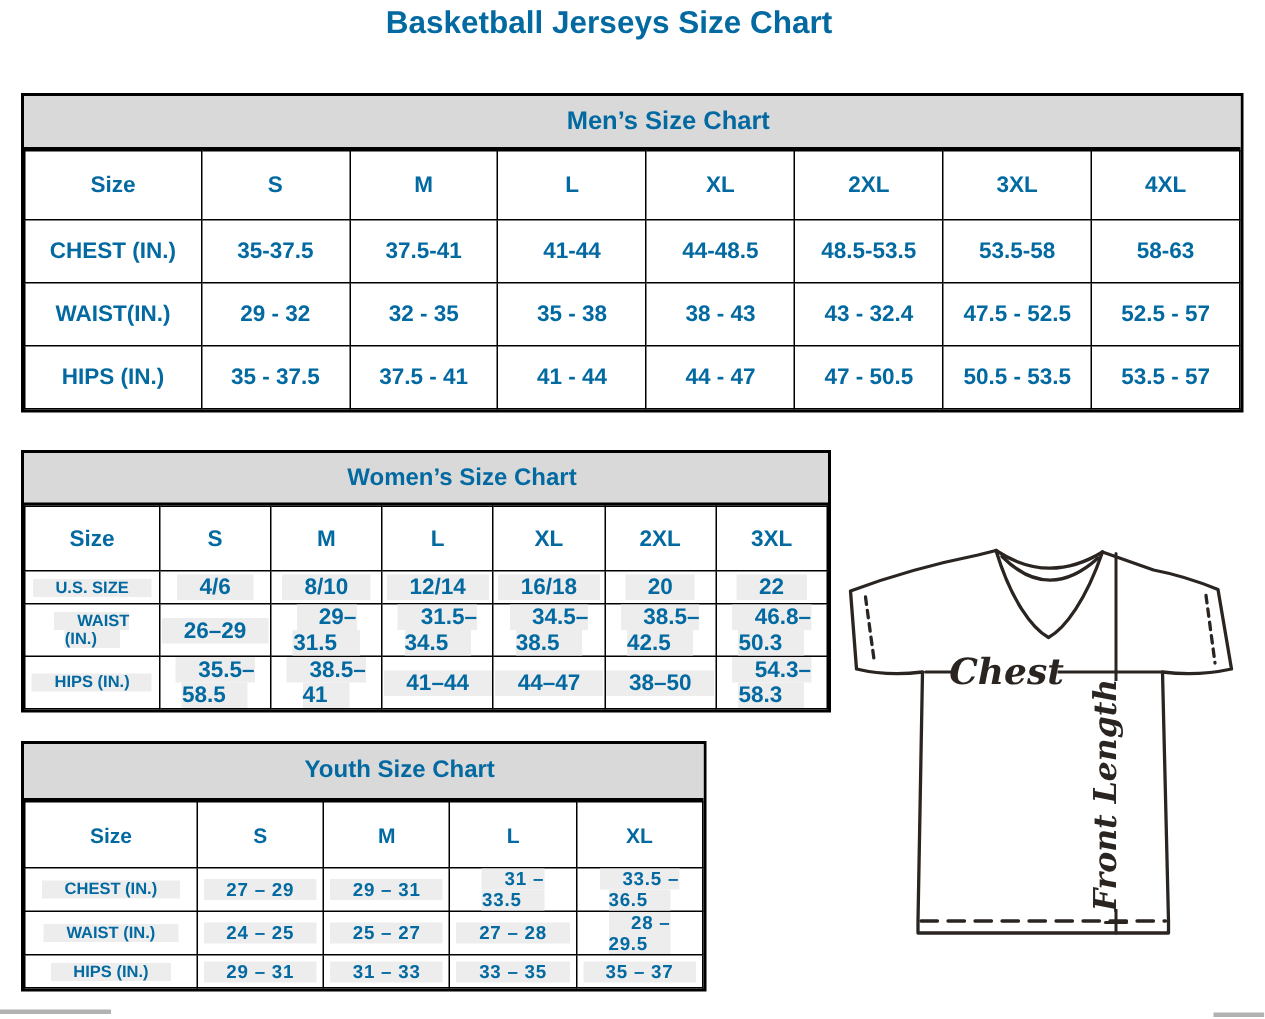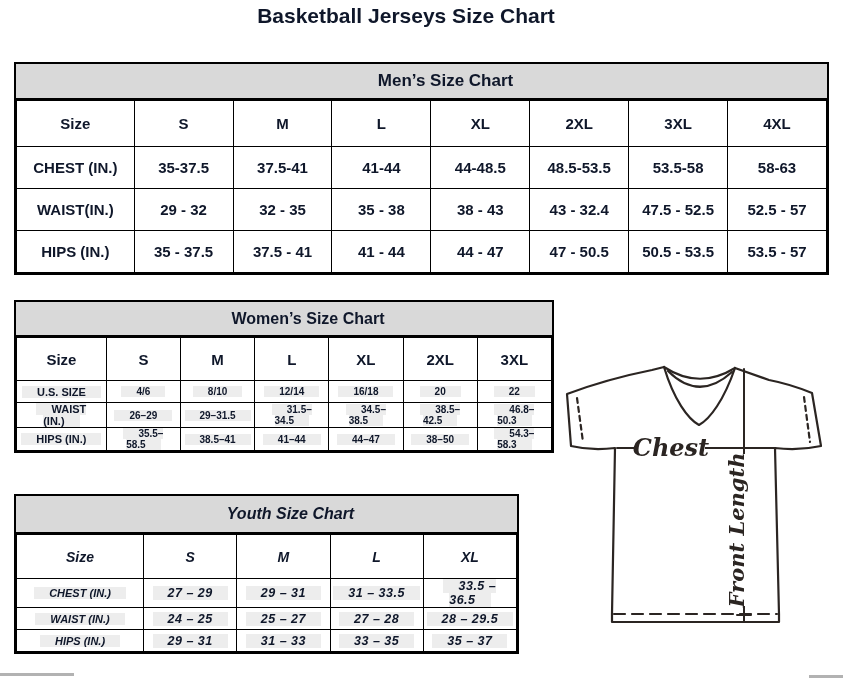--- a/index.html
+++ b/index.html
@@ -1,40 +1,40 @@
 <!DOCTYPE html>
 <html><head>
 <meta charset="utf-8">
 <style>
   html,body{margin:0;padding:0;background:#fff;}
   .canvas{position:relative;width:843px;height:679px;background:#fff;overflow:hidden;
-          font-family:"Liberation Sans",sans-serif;color:#0f172a;}
+          font-family:"Liberation Sans",sans-serif;color:#0369a1;}
   .page-title{position:absolute;left:0;top:4px;width:812px;text-align:center;
               font-size:21px;font-weight:bold;margin:0;}
   .tbl{position:absolute;border:2px solid #000;box-sizing:border-box;background:#fff;}
   .tbl-title{background:#d9d9d9;border-bottom:2px solid #000;text-align:center;
              font-weight:bold;padding-left:48px;}
   .tbl table{border-collapse:collapse;width:100%;table-layout:fixed;}
   .tbl th,.tbl td{border:1px solid #000;text-align:center;font-weight:bold;
                   padding:0;vertical-align:middle;}
   
   .men{left:14px;top:62px;width:815px;}
   .men .tbl-title{font-size:17px;height:34px;line-height:34px;}
   .men thead th{height:45px;font-size:15px;}
   .men tbody th,.men tbody td{height:41px;font-size:15px;}
   .men th:first-child,.men td:first-child{width:14.4%;}
   
   .women{left:14px;top:300px;width:540px;}
   .women .tbl-title{font-size:16px;height:33px;line-height:33px;}
   .women thead th{height:42px;font-size:15px;}
   .women tbody th{height:21px;font-size:11px;}
-  .women tbody td{font-size:10px;}
+  .women tbody td{font-size:15px;}
   .women th:first-child,.women td:first-child{width:16.6%;}
   
-  .youth{left:14px;top:494px;width:505px;font-style:italic;}
+  .youth{left:14px;top:494px;width:457px;}
   .youth .tbl-title{font-size:16px;height:36px;line-height:36px;}
   .youth thead th{height:43px;font-size:14px;}
   .youth tbody th{height:21px;font-size:11px;}
   .youth tbody td{font-size:12.5px;letter-spacing:.5px;}
   .youth th:first-child,.youth td:first-child{width:25.2%;}
   
   .women tbody .hl,.youth tbody .hl{background:#ededed;padding:0 15px;}
   
   .jersey{position:absolute;left:552px;top:356px;}
   

